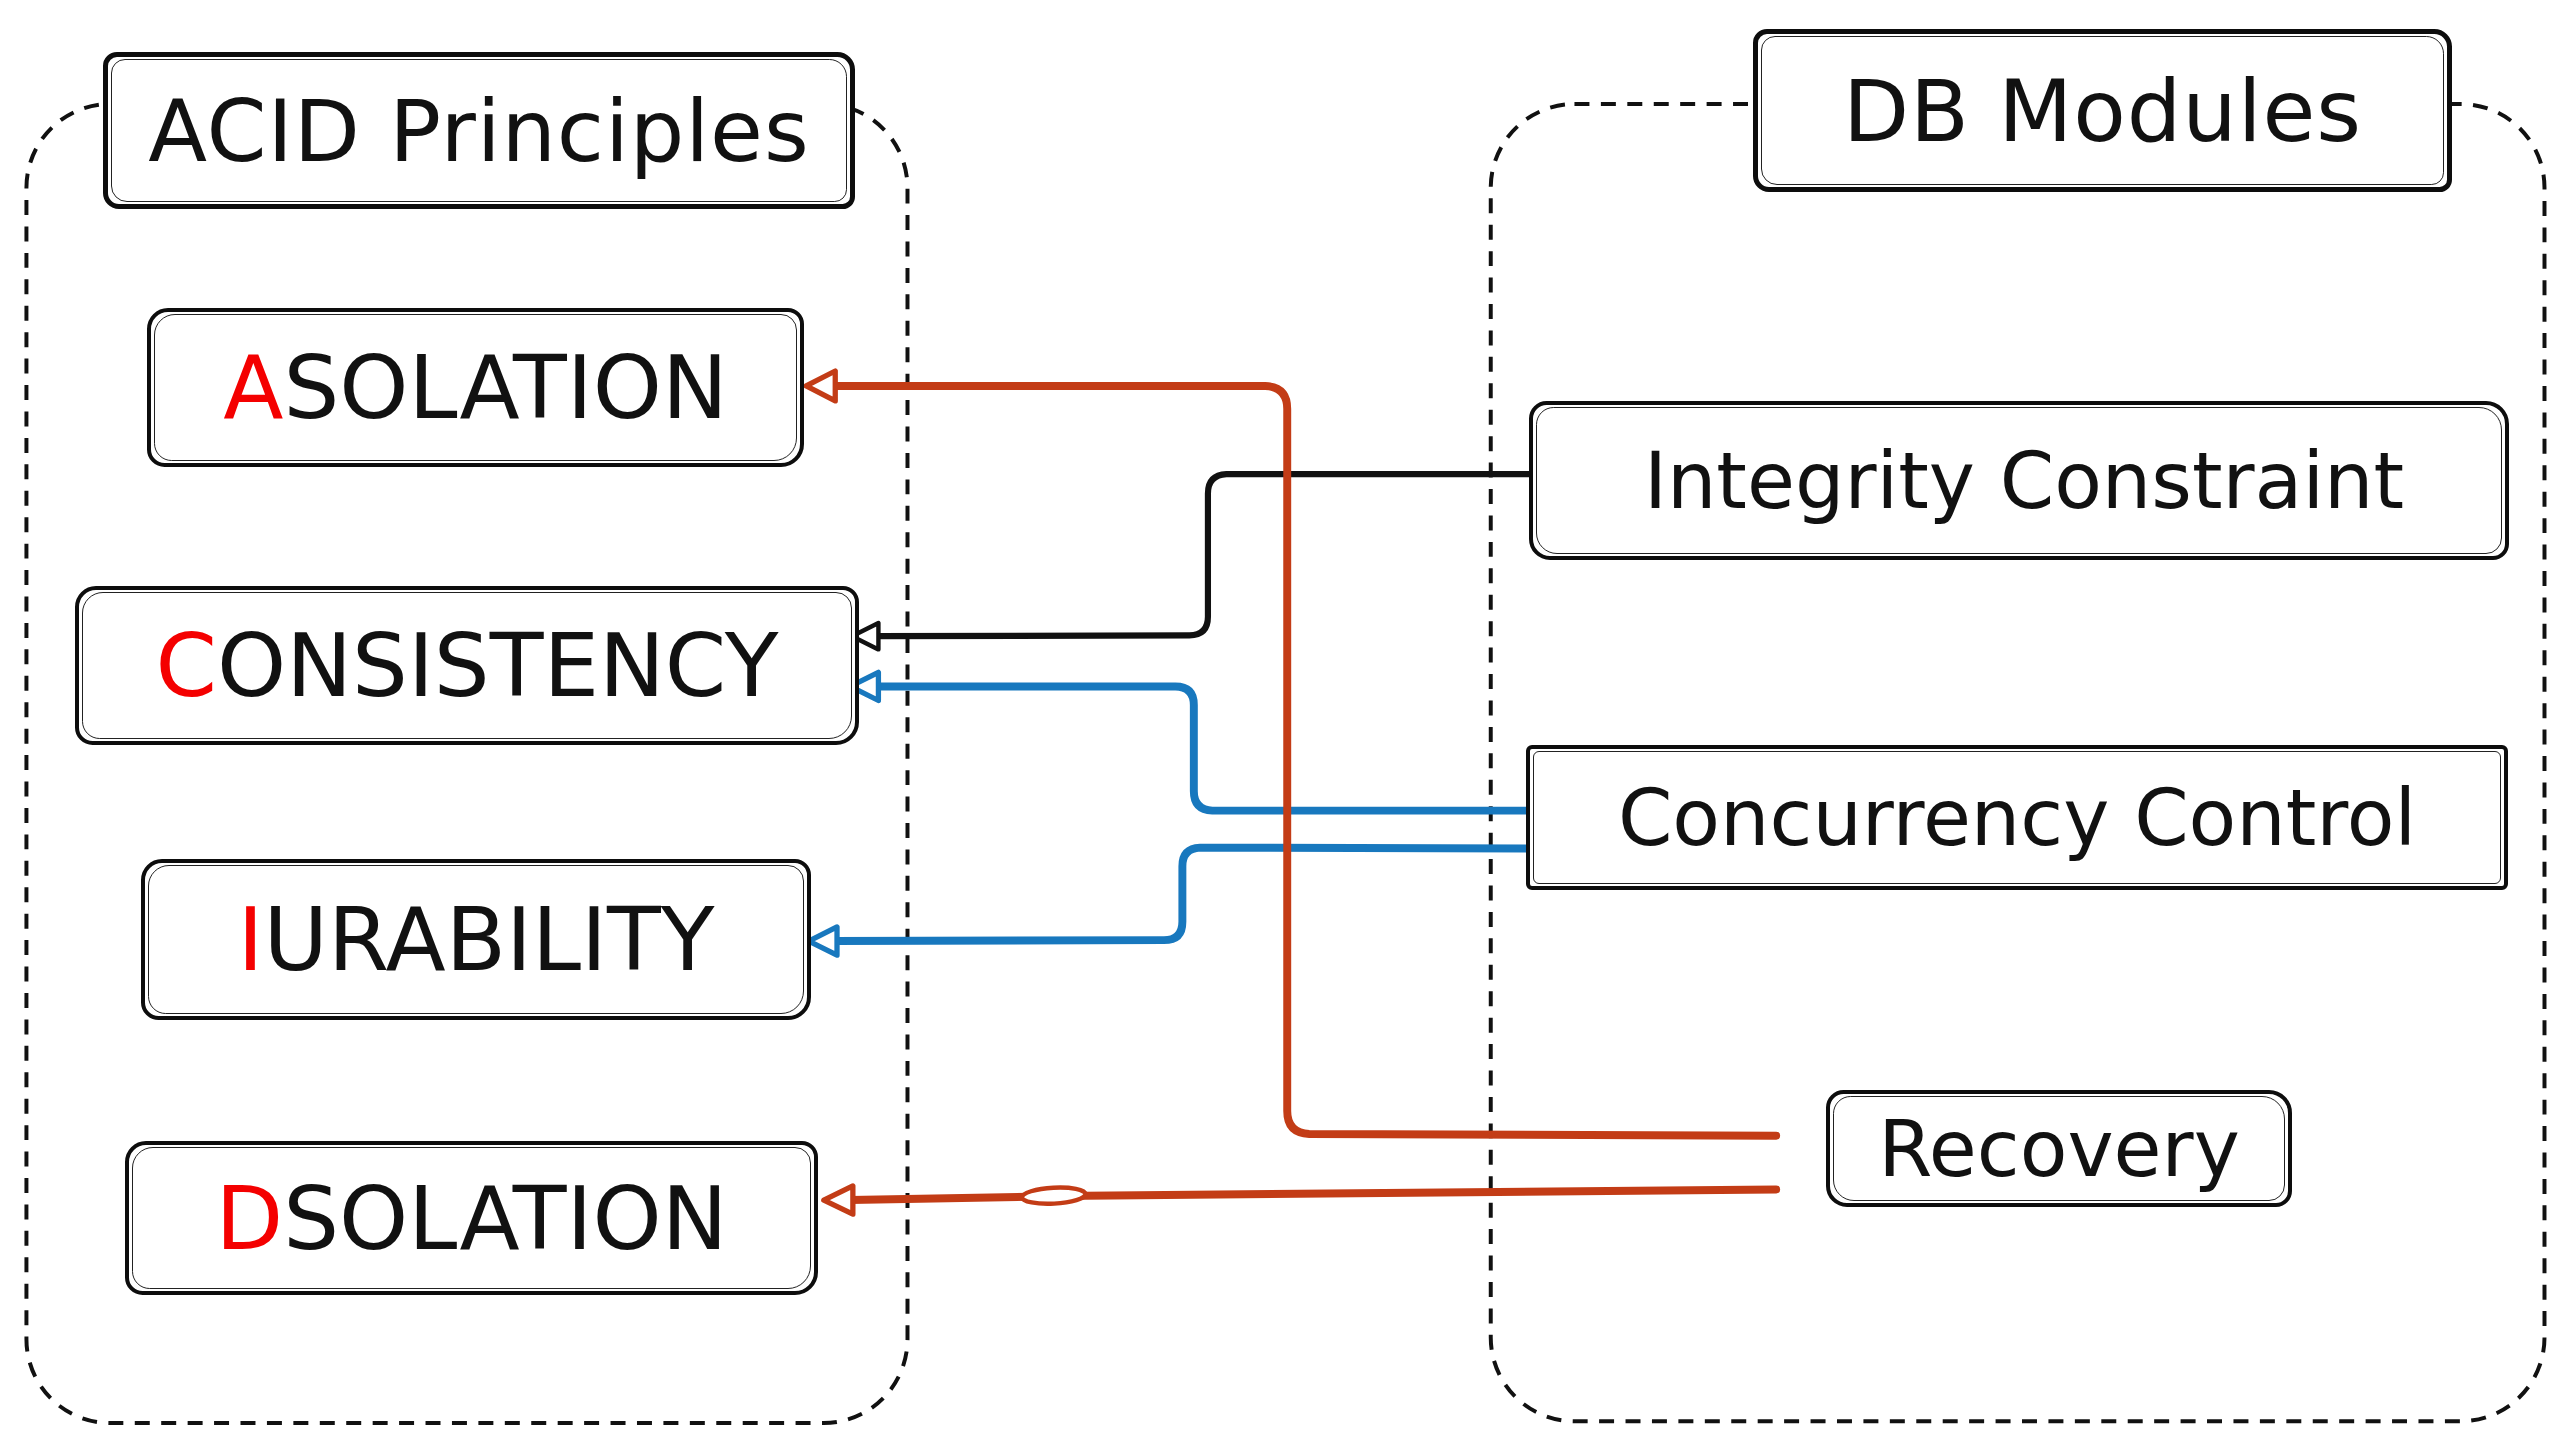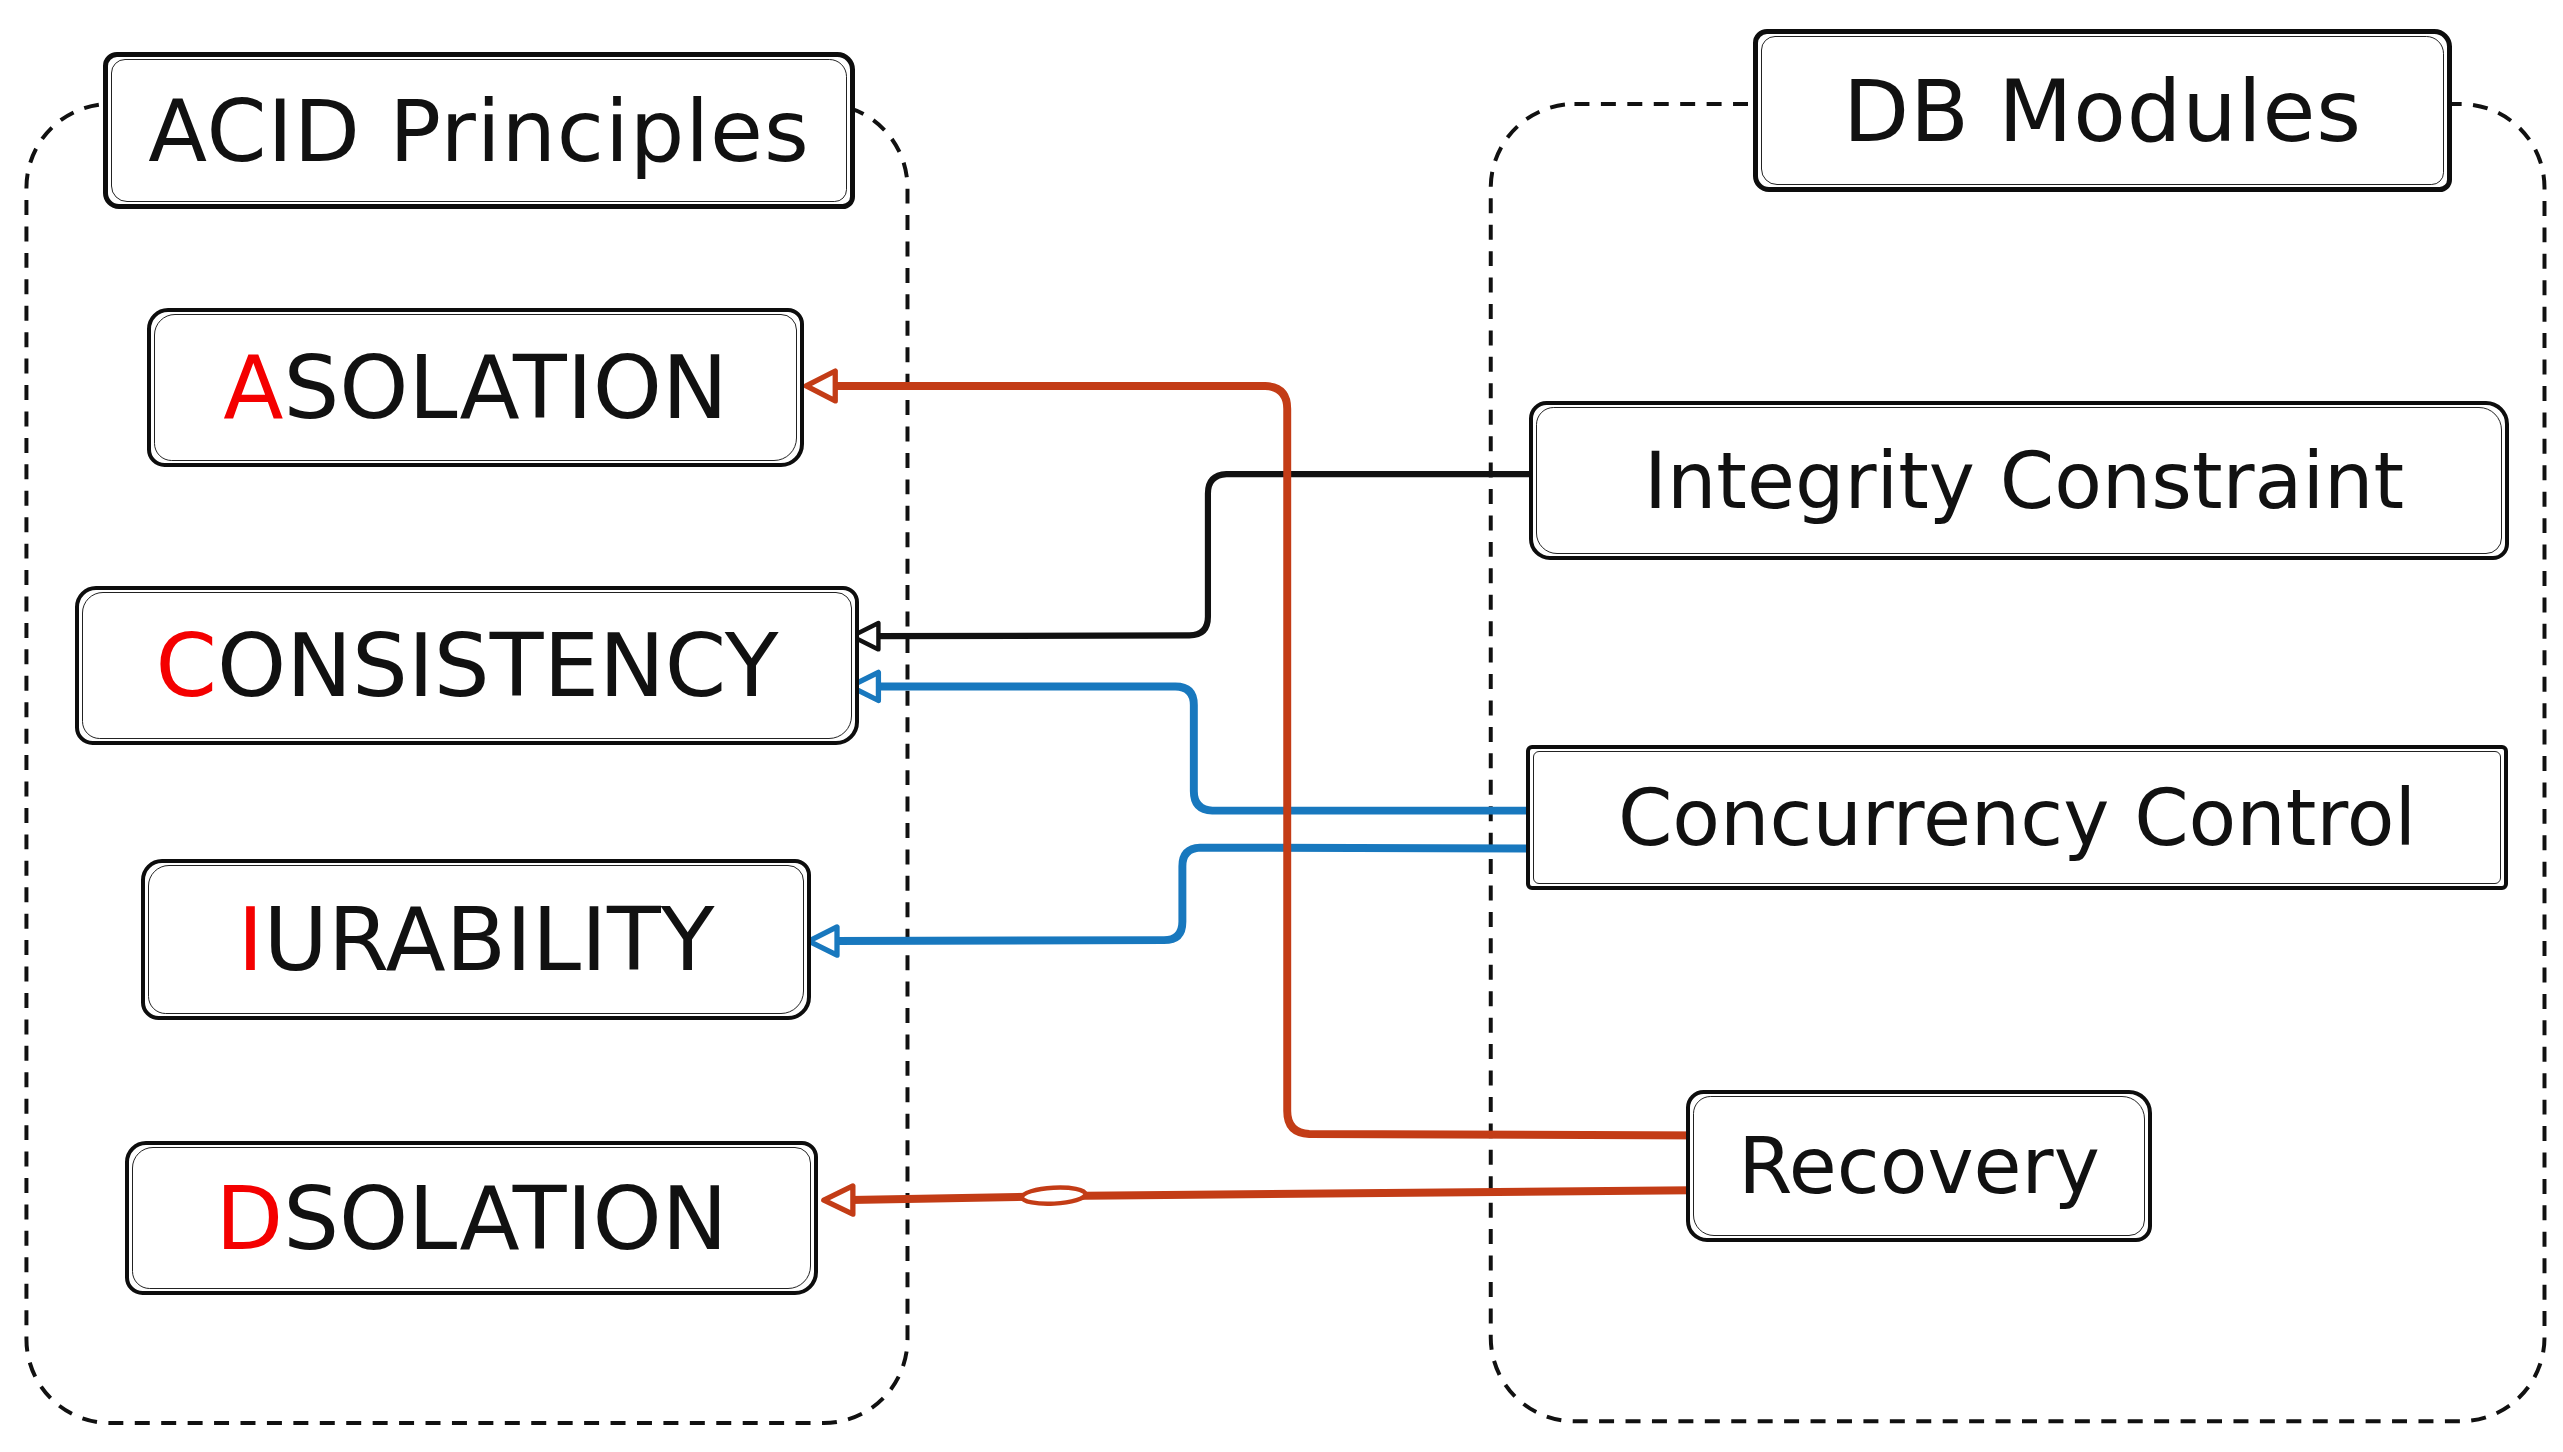--- a/index.html
+++ b/index.html
@@ -84,18 +84,18 @@
     <span class="hl">D</span>
       <span>SOLATION</span>
   </div>
 
   <div class="box rnode" style="left:1529px;top:401px;width:980px;height:159px;padding-left:10px;">
     <span>Integrity Constraint</span>
   </div>
   <div class="box rnode" style="left:1526px;top:745px;width:982px;height:145px;border-radius:6px;">
     <span>Concurrency Control</span>
   </div>
-  <div class="box rnode" style="left:1686px;top:1090px;width:466px;height:152px;">
+  <div class="box rnode" style="left:1826px;top:1090px;width:466px;height:117px;">
     <span>Recovery</span>
   </div>
 
 </div>
 
 
 </body></html>

